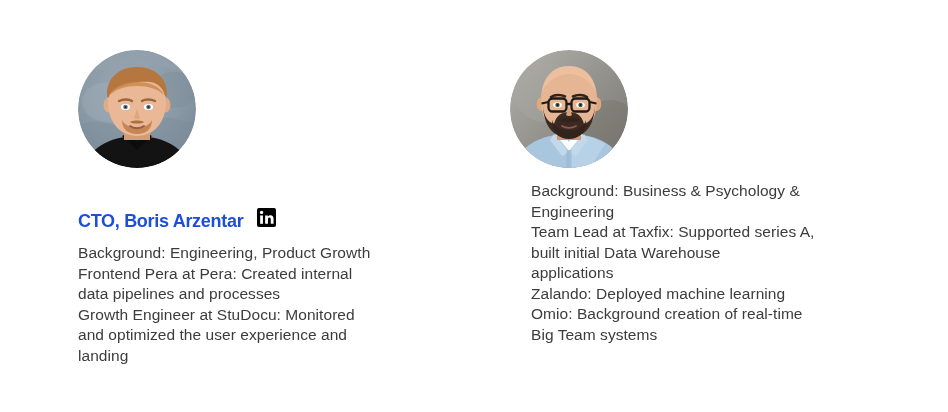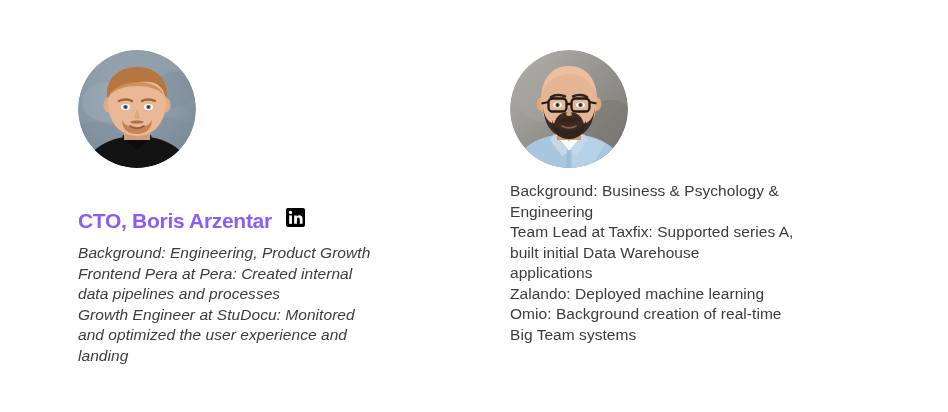--- a/index.html
+++ b/index.html
@@ -43,23 +43,23 @@
   .avatar svg { display: block; width: 118px; height: 118px; }
 
   
   .name-row {
     display: flex;
     align-items: center;
     margin-top: 36px;
     height: 26px;
   }
   .person-name {
-    font-size: 21px;
+    font-size: 18px;
     font-weight: 700;
-    color: #8b5cf6;
+    color: #1d4ed8;
     letter-spacing: -0.3px;
     line-height: 26px;
     white-space: nowrap;
     margin-top: 8px;
   }
   .linkedin-icon {
     width: 19px;
     height: 19px;
     margin-left: 14px;
     flex: 0 0 auto;
@@ -69,22 +69,22 @@
 
   
   .bio {
     margin-top: 13px;
     font-size: 15.5px;
     line-height: 20.5px;
     color: #3c3c3c;
     letter-spacing: 0.05px;
   }
   .bio .bio-line { display: block; }
-  .profile-card.left  .bio { width: 345px; font-style: italic; }
-  .profile-card.right .bio { width: 350px; }
+  .profile-card.left  .bio { width: 345px; }
+  .profile-card.right .bio { width: 350px; margin-left: 21px; }
 </style>
 </head>
 <body>
 
 <div class="team-grid">
 
   <div class="profile-card left">
 
     <div class="avatar">
       <svg viewBox="0 0 118 118" xmlns="http://www.w3.org/2000/svg">

